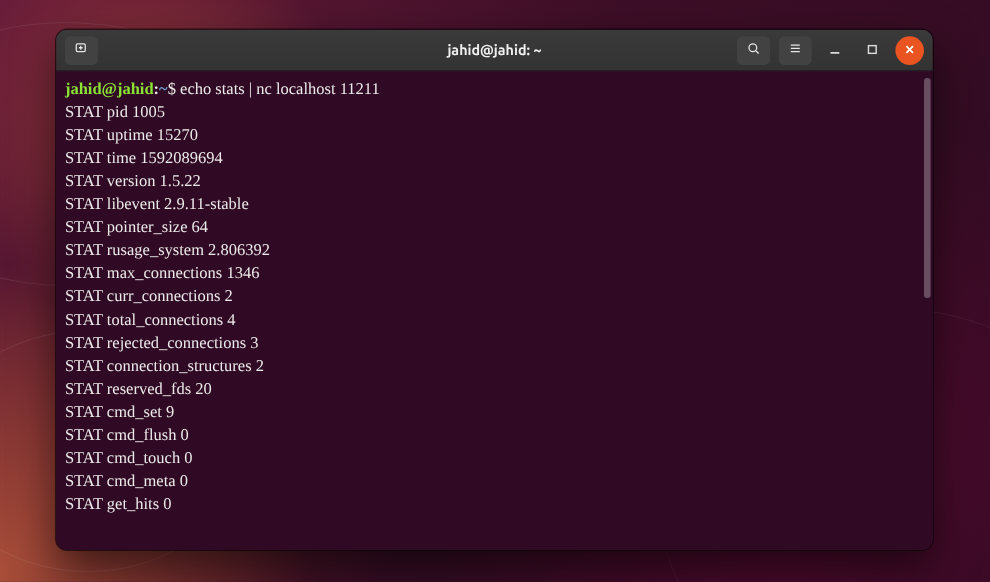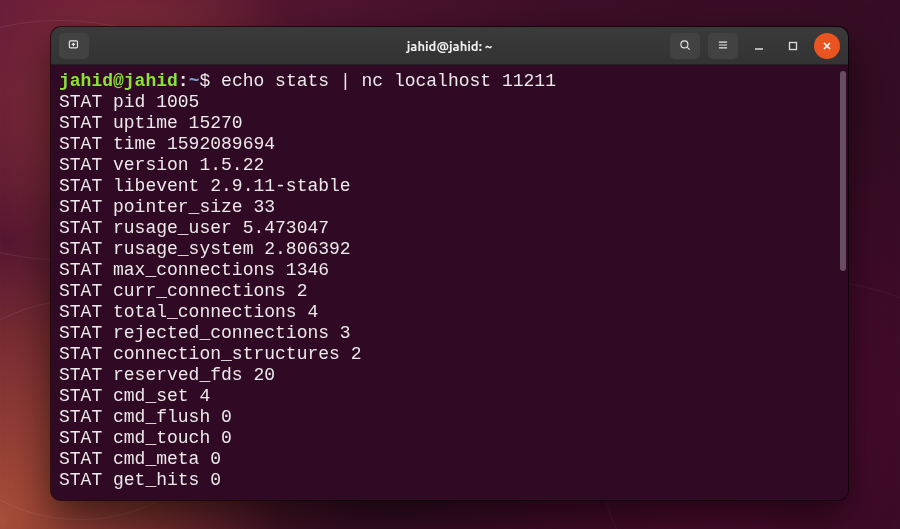--- a/index.html
+++ b/index.html
@@ -81,25 +81,25 @@
     overflow: hidden;
   }
   .term-scroll {
     position: absolute;
     right: 2px; top: 6px;
     width: 6px; height: 200px;
     background: rgba(255,255,255,0.28);
     border-radius: 3px;
   }
   .line {
-    font-size: 18px;
+    font-size: 15px;
     line-height: 21px;
     white-space: pre;
     color: #eceaea;
-    font-family: Liberation Mono, monospace;
+    font-family: Liberation Serif, serif;
   }
   .prompt-user { color: #8ae234; font-weight: bold; }
   .prompt-tilde { color: #729fcf; font-weight: bold; }
   .prompt-sep { color: #eceaea; font-weight: bold;}
   .prompt-dollar { color: #eceaea; }
   .cmd { color: #eceaea; }
 </style>
 </head>
 <body>
 
@@ -164,29 +164,28 @@
     <div class="term-scroll"></div>
 
     <div class="line"><span class="prompt-user">jahid@jahid</span><span class="prompt-sep">:</span><span class="prompt-tilde">~</span><span class="prompt-dollar">$</span> <span class="cmd">echo stats | nc localhost 11211</span></div>
 
     <div id="stat-lines">
         <div class="line">STAT pid 1005</div>
         <div class="line">STAT uptime 15270</div>
         <div class="line">STAT time 1592089694</div>
         <div class="line">STAT version 1.5.22</div>
         <div class="line">STAT libevent 2.9.11-stable</div>
-        <div class="line">STAT pointer_size 33</div>
-        <div class="line">STAT rusage_user 5.473047</div>
+        <div class="line">STAT pointer_size 64</div>
         <div class="line">STAT rusage_system 2.806392</div>
         <div class="line">STAT max_connections 1346</div>
         <div class="line">STAT curr_connections 2</div>
         <div class="line">STAT total_connections 4</div>
         <div class="line">STAT rejected_connections 3</div>
         <div class="line">STAT connection_structures 2</div>
         <div class="line">STAT reserved_fds 20</div>
-        <div class="line">STAT cmd_set 4</div>
+        <div class="line">STAT cmd_set 9</div>
         <div class="line">STAT cmd_flush 0</div>
         <div class="line">STAT cmd_touch 0</div>
         <div class="line">STAT cmd_meta 0</div>
         <div class="line">STAT get_hits 0</div>
       </div>
   </div>
 </div>
 
 </body></html>

